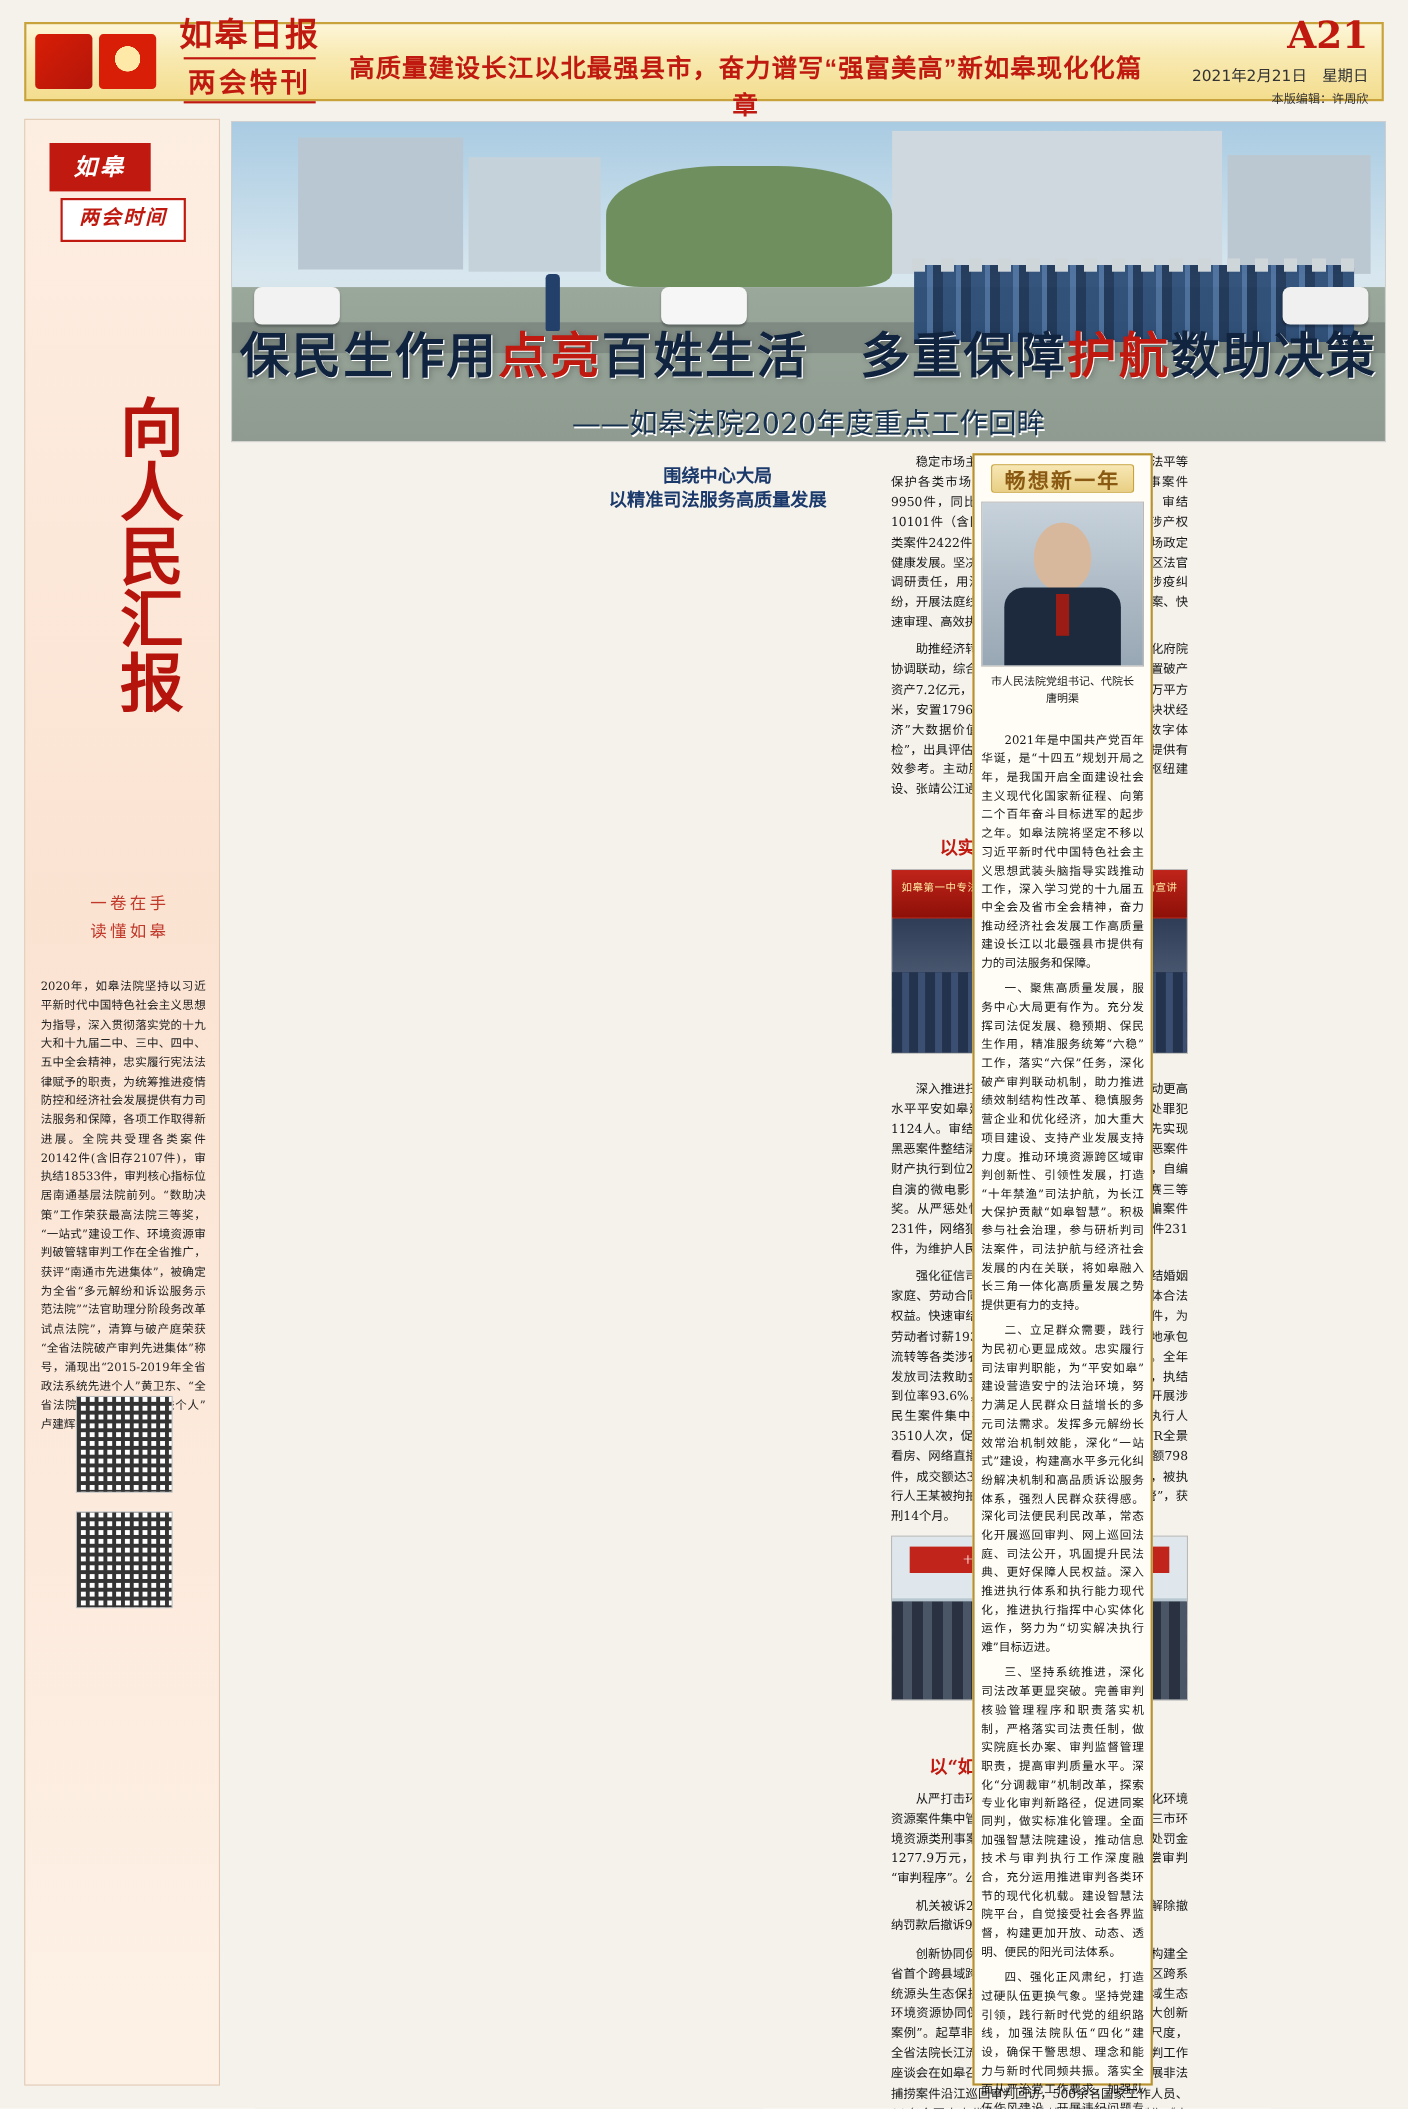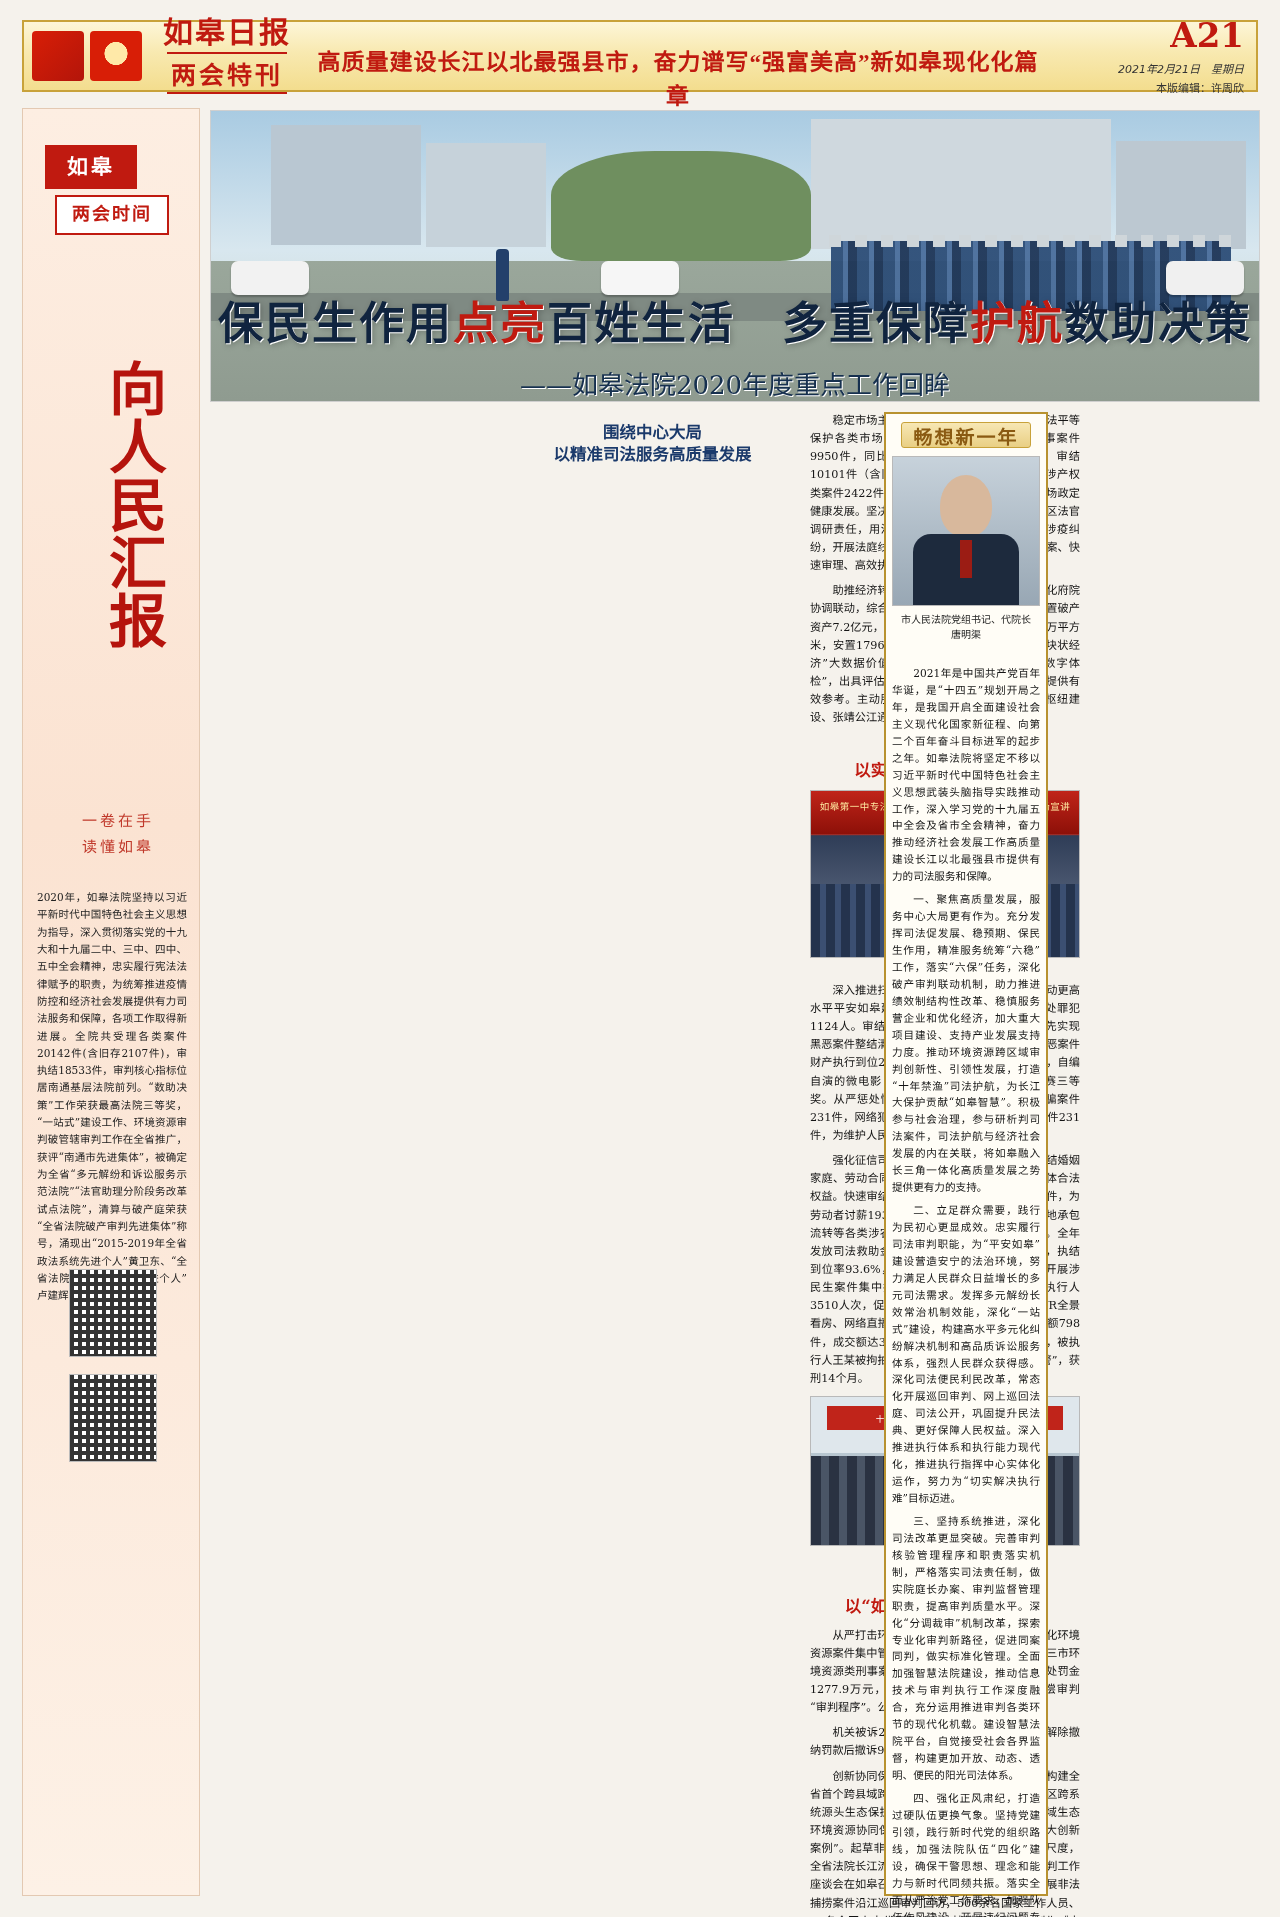--- a/index.html
+++ b/index.html
@@ -31,43 +31,43 @@
     font-family:"DejaVu Serif","Liberation Serif",serif;
     font-weight:bold;font-size:30px;color:#c01a10;letter-spacing:2px;line-height:1;
   }
   .mh-title .sub{
     margin-top:4px;font-family:"DejaVu Serif","Liberation Serif",serif;
     font-weight:bold;font-size:25px;color:#c01a10;letter-spacing:3px;
     border-top:2px solid #c01a10;border-bottom:2px solid #c01a10;padding:1px 4px;
   }
   .mh-slogan{
     flex:1;text-align:center;
-    font-family:Liberation Serif, serif;
+    font-family:Liberation Sans, sans-serif;
     font-weight:bold;font-size:23px;color:#c01a10;letter-spacing:1px;
     padding:0 10px;
     margin-top:41px;
   }
   .mh-right{width:190px;padding-right:12px;text-align:right;}
   .mh-right .issue{
     font-family:"DejaVu Serif","Liberation Serif",serif;
     font-size:34px;font-weight:bold;color:#c01a10;line-height:1;
   }
-  .mh-right .date{font-size:11px;color:#333;margin-top:8px;font-style:italic;}
+  .mh-right .date{font-size:14px;color:#333;margin-top:8px;}
   .mh-right .editor{font-size:11px;color:#333;margin-top:3px;}
 
   
   .rail{
     position:absolute;left:22px;top:108px;width:178px;height:1788px;
     background:linear-gradient(180deg,#fdeee2 0%,#fbe3d2 40%,#fdf1e6 100%);
     border:1px solid #e3c9b2;
     box-sizing:border-box;
     overflow:hidden;
   }
   .rail-stamp{
-    position:absolute;left:22px;top:36px;width:130px;height:110px;
+    position:absolute;left:22px;top:21px;width:130px;height:110px;font-style:italic;
   }
   .rail-stamp .blk{
     position:absolute;left:0;top:0;width:92px;height:44px;background:#c01a10;
     color:#fff;font-family:"DejaVu Serif","Liberation Serif",serif;font-weight:bold;
     font-size:21px;text-align:center;line-height:44px;letter-spacing:3px;
   }
   .rail-stamp .blk2{
     position:absolute;left:10px;top:50px;width:110px;height:36px;
     border:2px solid #c01a10;color:#c01a10;
     font-family:"DejaVu Serif","Liberation Serif",serif;font-weight:bold;

